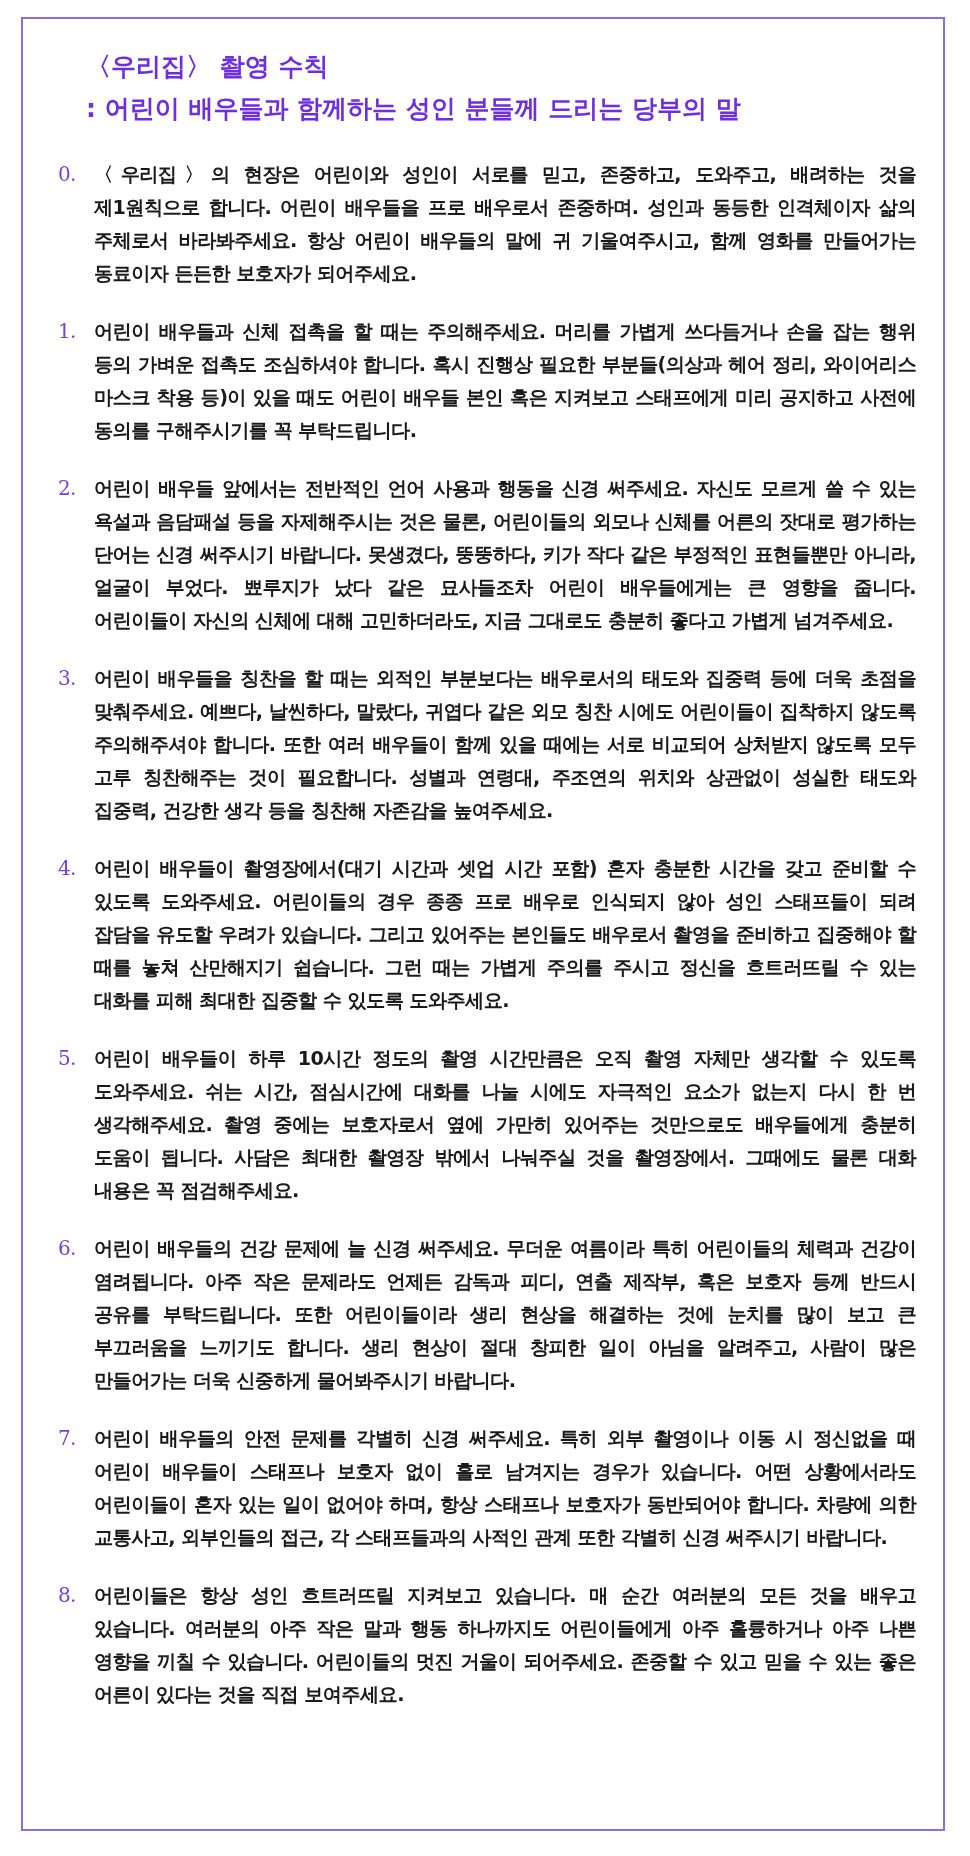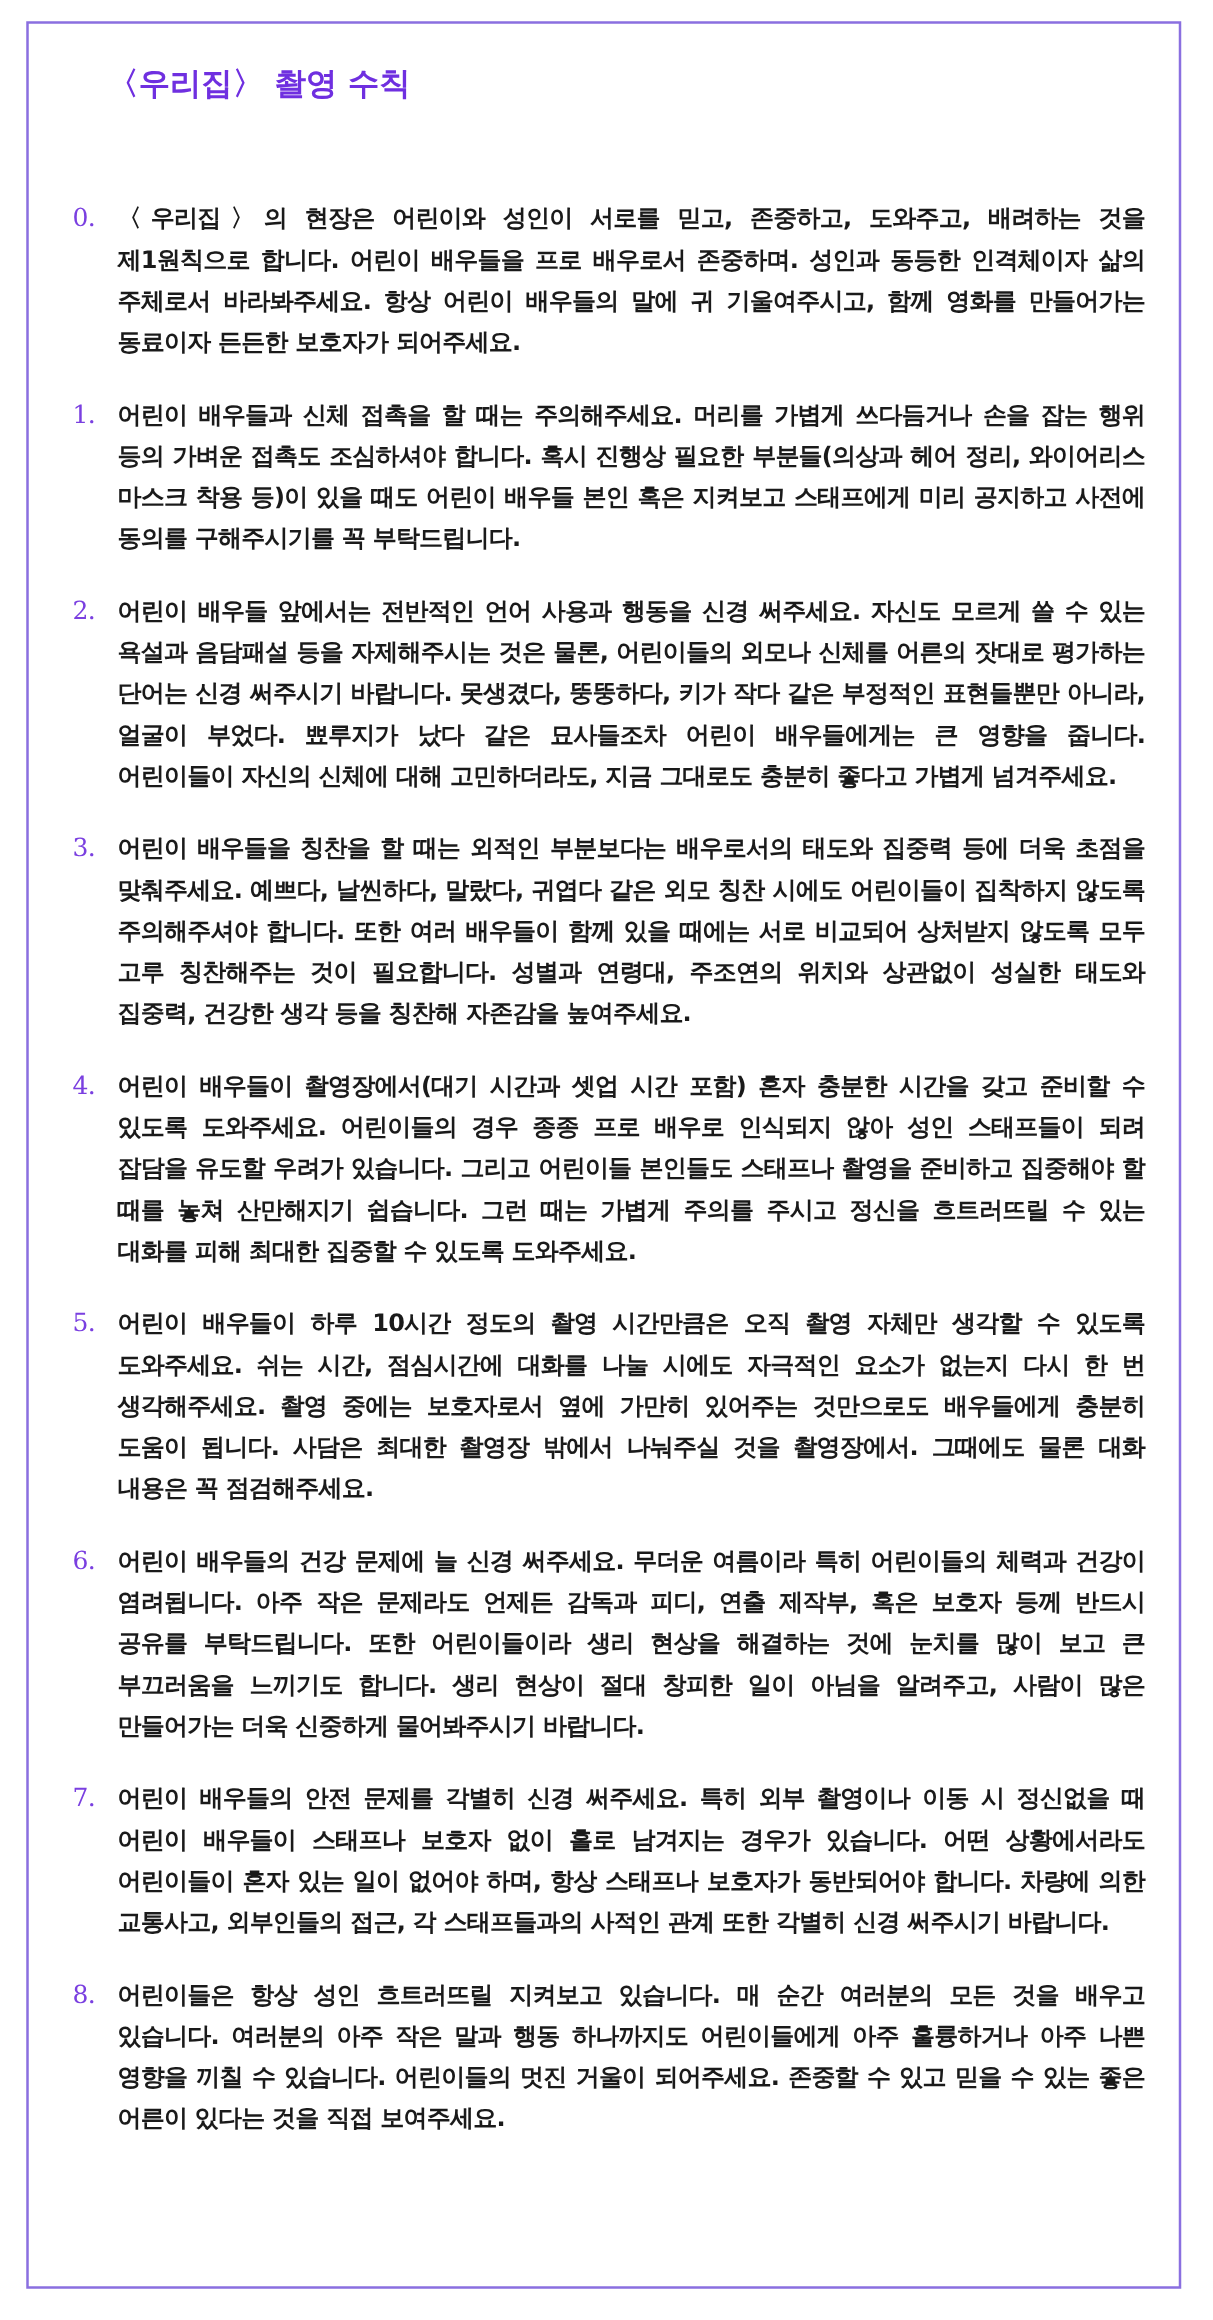--- a/index.html
+++ b/index.html
@@ -70,20 +70,21 @@
       display: block;
     }
   </style>
 </head>
 <body>
 
 <div class="frame"></div>
 
 <div class="title-block">
   <span class="title-line">〈우리집〉 촬영 수칙</span>
+  <span class="title-line">: 어린이 배우들과 함께하는 성인 분들께 드리는 당부의 말</span>
 </div>
 
 <ol class="rules">
   <li class="rule">
     <span class="rule-num">0.</span>
     <span class="rule-text">〈우리집〉의 현장은 어린이와 성인이 서로를 믿고, 존중하고, 도와주고, 배려하는 것을 제1원칙으로 합니다. 어린이 배우들을 프로 배우로서 존중하며. 성인과 동등한 인격체이자 삶의 주체로서 바라봐주세요. 항상 어린이 배우들의 말에 귀 기울여주시고, 함께 영화를 만들어가는 동료이자 든든한 보호자가 되어주세요.</span>
   </li>
   <li class="rule">
     <span class="rule-num">1.</span>
     <span class="rule-text">어린이 배우들과 신체 접촉을 할 때는 주의해주세요. 머리를 가볍게 쓰다듬거나 손을 잡는 행위 등의 가벼운 접촉도 조심하셔야 합니다. 혹시 진행상 필요한 부분들(의상과 헤어 정리, 와이어리스 마스크 착용 등)이 있을 때도 어린이 배우들 본인 혹은 지켜보고 스태프에게 미리 공지하고 사전에 동의를 구해주시기를 꼭 부탁드립니다.</span>
@@ -91,21 +92,21 @@
   <li class="rule">
     <span class="rule-num">2.</span>
     <span class="rule-text">어린이 배우들 앞에서는 전반적인 언어 사용과 행동을 신경 써주세요. 자신도 모르게 쓸 수 있는 욕설과 음담패설 등을 자제해주시는 것은 물론, 어린이들의 외모나 신체를 어른의 잣대로 평가하는 단어는 신경 써주시기 바랍니다. 못생겼다, 뚱뚱하다, 키가 작다 같은 부정적인 표현들뿐만 아니라, 얼굴이 부었다. 뾰루지가 났다 같은 묘사들조차 어린이 배우들에게는 큰 영향을 줍니다. 어린이들이 자신의 신체에 대해 고민하더라도, 지금 그대로도 충분히 좋다고 가볍게 넘겨주세요.</span>
   </li>
   <li class="rule">
     <span class="rule-num">3.</span>
     <span class="rule-text">어린이 배우들을 칭찬을 할 때는 외적인 부분보다는 배우로서의 태도와 집중력 등에 더욱 초점을 맞춰주세요. 예쁘다, 날씬하다, 말랐다, 귀엽다 같은 외모 칭찬 시에도 어린이들이 집착하지 않도록 주의해주셔야 합니다. 또한 여러 배우들이 함께 있을 때에는 서로 비교되어 상처받지 않도록 모두 고루 칭찬해주는 것이 필요합니다. 성별과 연령대, 주조연의 위치와 상관없이 성실한 태도와 집중력, 건강한 생각 등을 칭찬해 자존감을 높여주세요.</span>
   </li>
   <li class="rule">
     <span class="rule-num">4.</span>
-    <span class="rule-text">어린이 배우들이 촬영장에서(대기 시간과 셋업 시간 포함) 혼자 충분한 시간을 갖고 준비할 수 있도록 도와주세요. 어린이들의 경우 종종 프로 배우로 인식되지 않아 성인 스태프들이 되려 잡담을 유도할 우려가 있습니다. 그리고 어린이들 본인들도 스태프나 촬영을 준비하고 집중해야 할 때를 놓쳐 산만해지기 쉽습니다. 그런 때는 가볍게 주의를 주시고 정신을 흐트러뜨릴 수 있는 대화를 피해 최대한 집중할 수 있도록 도와주세요.</span>
+    <span class="rule-text">어린이 배우들이 촬영장에서(대기 시간과 셋업 시간 포함) 혼자 충분한 시간을 갖고 준비할 수 있도록 도와주세요. 어린이들의 경우 종종 프로 배우로 인식되지 않아 성인 스태프들이 되려 잡담을 유도할 우려가 있습니다. 그리고 있어주는 본인들도 배우로서 촬영을 준비하고 집중해야 할 때를 놓쳐 산만해지기 쉽습니다. 그런 때는 가볍게 주의를 주시고 정신을 흐트러뜨릴 수 있는 대화를 피해 최대한 집중할 수 있도록 도와주세요.</span>
   </li>
   <li class="rule">
     <span class="rule-num">5.</span>
     <span class="rule-text">어린이 배우들이 하루 10시간 정도의 촬영 시간만큼은 오직 촬영 자체만 생각할 수 있도록 도와주세요. 쉬는 시간, 점심시간에 대화를 나눌 시에도 자극적인 요소가 없는지 다시 한 번 생각해주세요. 촬영 중에는 보호자로서 옆에 가만히 있어주는 것만으로도 배우들에게 충분히 도움이 됩니다. 사담은 최대한 촬영장 밖에서 나눠주실 것을 촬영장에서.  그때에도 물론 대화 내용은 꼭 점검해주세요.</span>
   </li>
   <li class="rule">
     <span class="rule-num">6.</span>
     <span class="rule-text"> 어린이 배우들의 건강 문제에 늘 신경 써주세요. 무더운 여름이라 특히 어린이들의 체력과 건강이 염려됩니다. 아주 작은 문제라도 언제든 감독과 피디, 연출 제작부, 혹은 보호자 등께 반드시 공유를 부탁드립니다. 또한 어린이들이라 생리 현상을 해결하는 것에 눈치를 많이 보고 큰 부끄러움을 느끼기도 합니다. 생리 현상이 절대 창피한 일이 아님을 알려주고, 사람이 많은 만들어가는 더욱 신중하게 물어봐주시기 바랍니다.</span>
   </li>
   <li class="rule">

